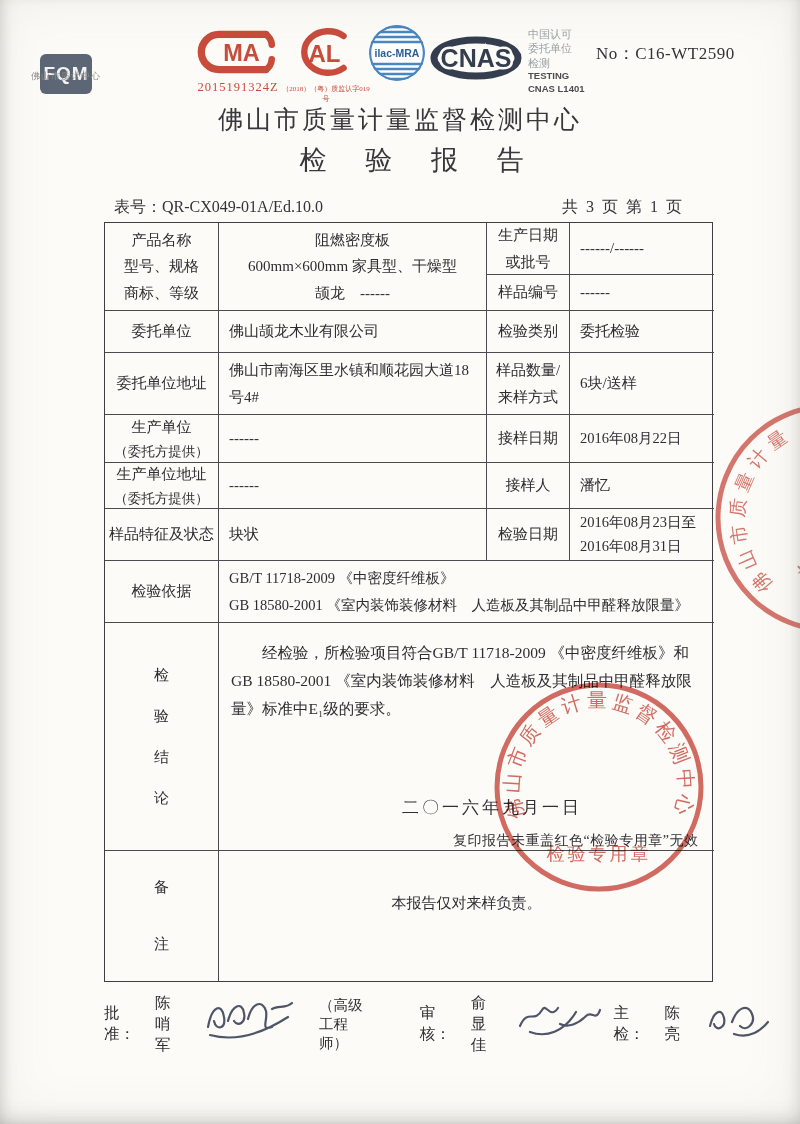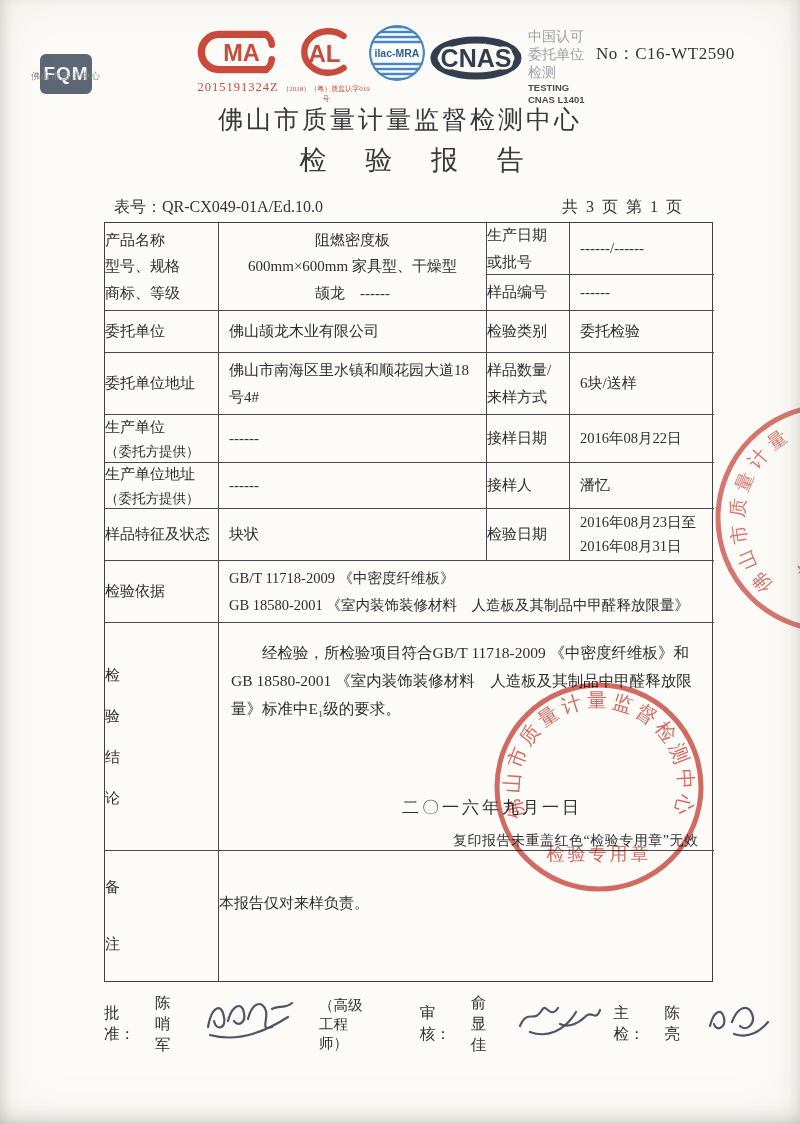--- a/index.html
+++ b/index.html
@@ -19,37 +19,37 @@
   .abs{position:absolute;}
   
   .fqm-box{left:40px;top:26px;width:52px;height:40px;background:#5d6674;border-radius:6px;
     display:flex;align-items:center;justify-content:center;color:#f4f4f2;
     font-family:"Liberation Sans",sans-serif;font-weight:bold;font-size:19px;letter-spacing:1px;margin-top:28px;}
   .fqm-cap{left:28px;top:70px;width:76px;text-align:center;font-size:9px;color:#8b8b89;letter-spacing:1px;}
   .cma-cert{left:194px;top:80px;width:88px;text-align:center;color:#c84b3c;font-size:12.5px;letter-spacing:1px;
     font-family:"Liberation Serif",serif;}
   .cal-cert{left:282px;top:84px;width:88px;text-align:center;color:#c84b3c;font-size:7px;}
   .cnas-txt{left:528px;top:27px;width:80px;font-family:"Liberation Sans",sans-serif;}
-  .cnas-txt .grey{color:#9aa0a6;font-size:14px;line-height:1.3;}
+  .cnas-txt .grey{color:#9aa0a6;font-size:11px;line-height:1.3;}
   .cnas-txt .bold{color:#4c4c50;font-size:9.5px;font-weight:bold;line-height:1.35;}
   .report-no{left:596px;top:42px;font-size:17px;color:#333338;letter-spacing:.5px;}
   
   .org-title{left:0;top:103px;width:800px;text-align:center;font-size:25px;letter-spacing:3px;color:#37373c;}
   .report-title{left:16px;top:142px;width:800px;text-align:center;font-size:27px;letter-spacing:9px;color:#38383d;word-spacing:14px;}
   .meta-form{left:114px;top:197px;font-size:16px;color:#333338;}
   .meta-pages{left:562px;top:197px;font-size:16px;color:#333338;letter-spacing:2px;}
   
   .tbl{
     left:104px;top:222px;width:609px;display:grid;box-sizing:border-box;
     grid-template-columns:114px 268px 83px 144px;
     grid-template-rows:52px 36px 42px 62px 48px 46px 52px 62px 228px 130px;
     border:1px solid #3f3f43; z-index:2;
   }
   .c{box-sizing:border-box;border-right:1px solid #4b4b4f;border-bottom:1px solid #4b4b4f;
-     display:flex;flex-direction:column;align-items:flex-start;justify-content:center;
+     display:flex;flex-direction:column;align-items:center;justify-content:center;
      font-size:15px;line-height:1.75;text-align:center;}
   .nr{border-right:none;} .nb{border-bottom:none;}
   .val{align-items:flex-start;text-align:left;padding:2px 6px 2px 10px;}
   .val.ctr{align-items:center;text-align:center;padding:2px 4px;}
   .small{font-size:13.5px;}
   .nowrap{white-space:nowrap;}
   .vlabel{gap:26px;line-height:1;}
   .vlabel2{gap:42px;line-height:1;}
   .concl-cell{position:relative;justify-content:flex-start;}
   .concl-p{box-sizing:border-box;width:100%;padding:16px 12px 0 12px;text-indent:2em;

